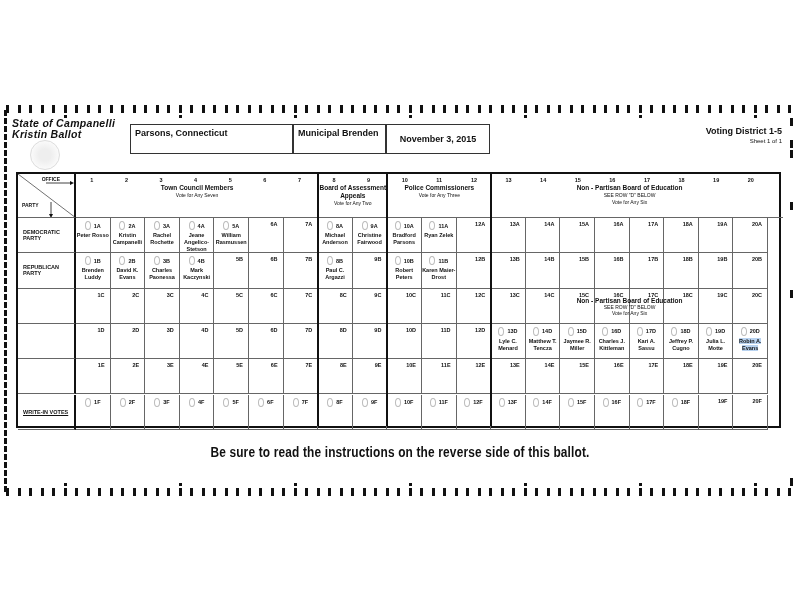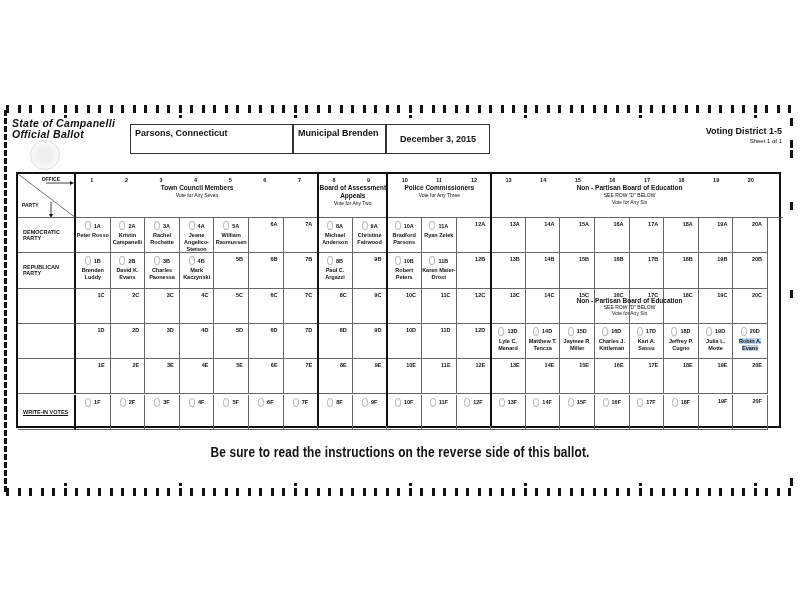--- a/index.html
+++ b/index.html
@@ -246,27 +246,27 @@
     <div class="rmark" style="top: 118px;"></div>
     <div class="rmark" style="top: 140px;"></div>
     <div class="rmark" style="top: 150px;"></div>
     <div class="rmark" style="top: 202px;"></div>
     <div class="rmark" style="top: 290px;"></div>
     <div class="rmark" style="top: 478px;"></div>
   </div>
 
 <div class="state-title">
   <div>State of Campanelli</div>
-  <div>Official Ballot</div>
+  <div>Kristin Ballot</div>
 </div>
 <div class="seal"></div>
 
 <div class="hdr-box hdr-town">Parsons, Connecticut</div>
 <div class="hdr-box hdr-elec">Municipal Brenden</div>
-<div class="hdr-box hdr-date">December 3, 2015</div>
+<div class="hdr-box hdr-date">November 3, 2015</div>
 <div class="district">
   <div>Voting District 1-5</div>
   <div class="sheet">Sheet 1 of 1</div>
 </div>
 
 <div class="ballot" id="grid">
   <div class="corner">
     <svg width="58" height="44">
       <line x1="0" y1="0" x2="58" y2="44" stroke="#333" stroke-width="0.7"></line>
       <line x1="28" y1="9" x2="52" y2="9" stroke="#111" stroke-width="0.8"></line>

